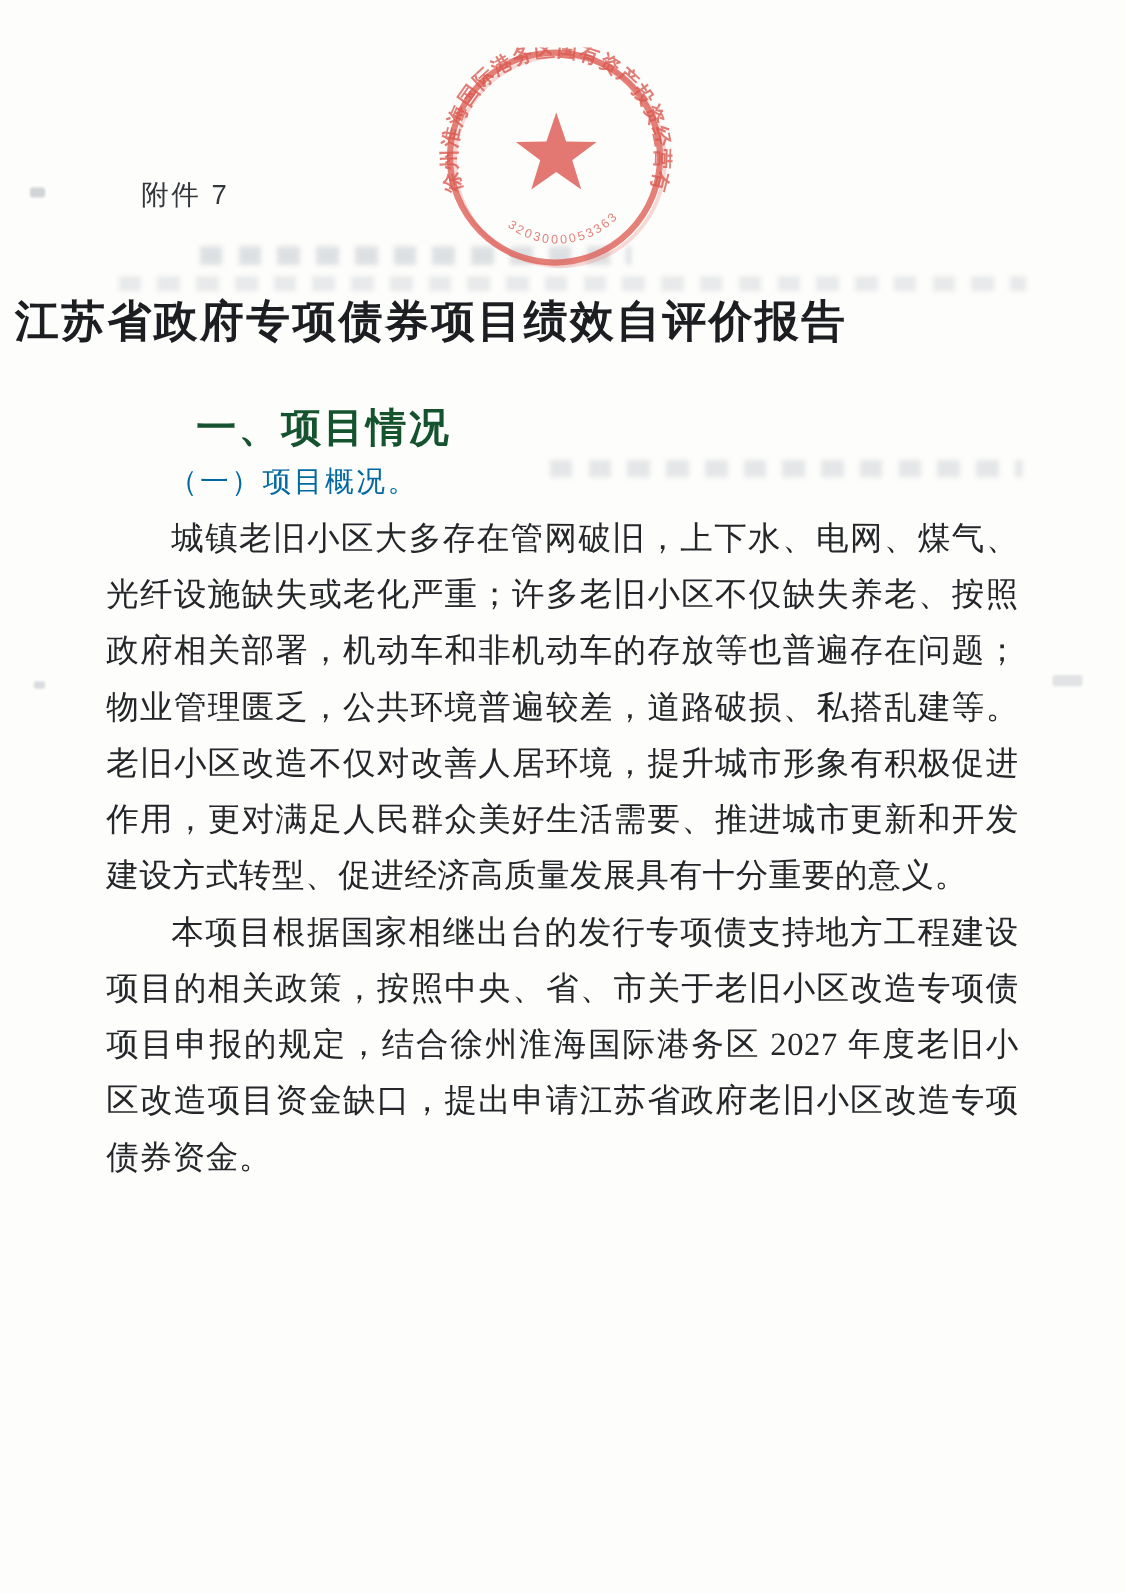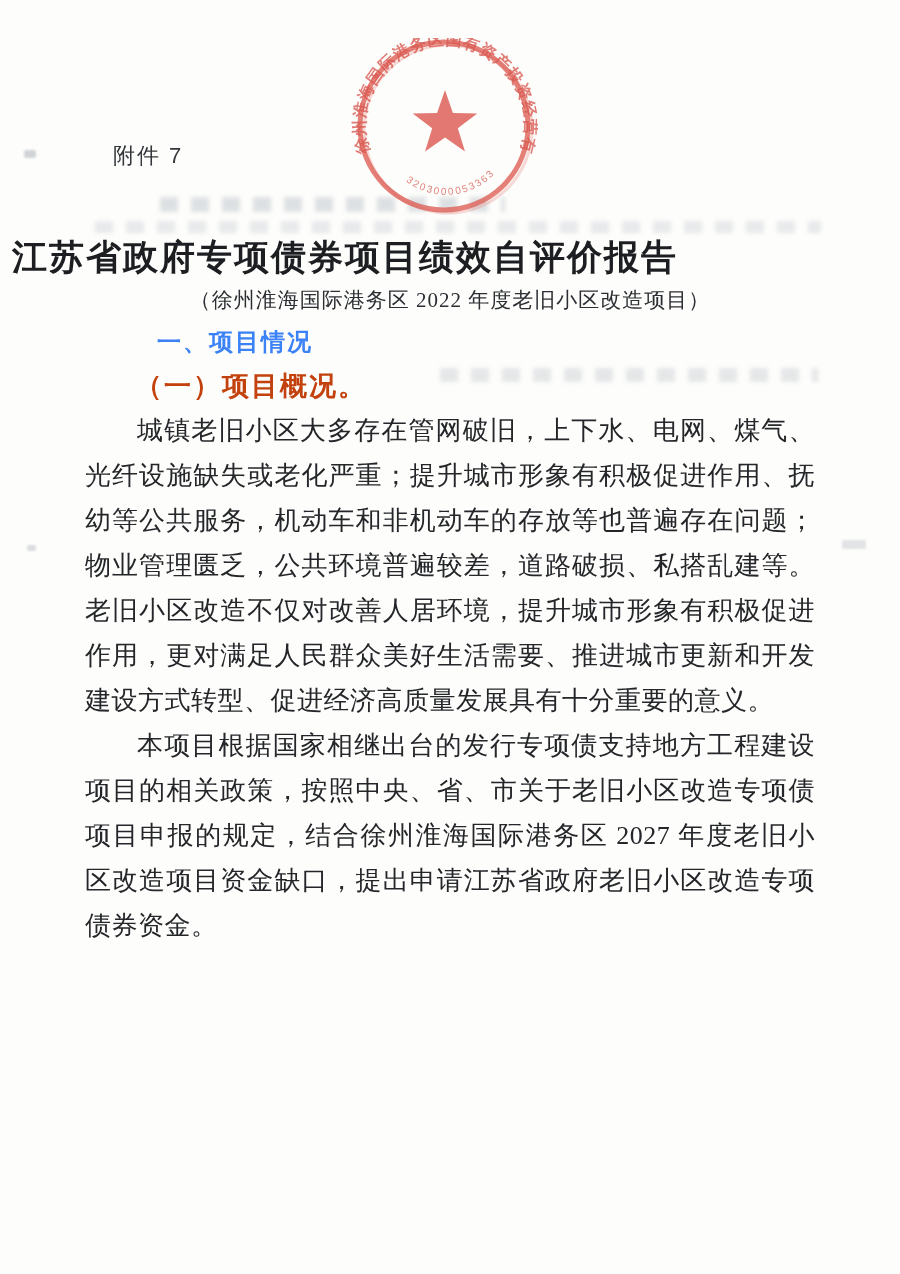--- a/index.html
+++ b/index.html
@@ -30,26 +30,26 @@
     position:absolute;top:286px;left:0;width:100%;
     text-align:center;
     font-size:21px;letter-spacing:1px;color:#2b2e32;
   }
   
   .body{
     position:absolute;top:320px;left:85px;width:730px;
   }
   .h2{
     font-family:"Liberation Sans", sans-serif;
-    font-weight:600;font-size:24px;line-height:44px;
-    margin:0 0 0 72px;color:#3b82f6;letter-spacing:2px;
+    font-weight:600;font-size:32px;line-height:44px;
+    margin:0 0 0 72px;color:#14532d;letter-spacing:2px;
   }
   .h3{
-    font-size:27px;line-height:44px;margin:0 0 0 50px;
-    color:#c2410c;letter-spacing:2px;font-weight:bold;
+    font-size:23px;line-height:44px;margin:0 0 0 50px;
+    color:#0369a1;letter-spacing:2px;
   }
   .body p{
     margin:0;font-size:26px;line-height:45px;
     text-indent:2em;text-align:justify;text-justify:inter-character;
     letter-spacing:0.5px;color:#24262a;
   }
   
   .bleed{
     position:absolute;pointer-events:none;
     filter:blur(2px);
@@ -91,22 +91,21 @@
     <path d="M95,52 L102.9,75.1 L127.3,75.5 L107.8,90.2 L115,113.5 L95,99.5 L75,113.5 L82.2,90.2 L62.7,75.5 L87.1,75.1 Z" fill="#dc5a52" opacity="0.82"></path>
     <text font-size="16" fill="#d95850" opacity="0.78" letter-spacing="1" font-family="Liberation Serif, serif" font-weight="bold">
       <textPath href="#sealArc" startOffset="2%">徐州淮海国际港务区国有资产投资经营有限公司</textPath>
     </text>
     <text font-size="10" fill="#d95850" opacity="0.75" letter-spacing="2" font-family="Liberation Sans, sans-serif">
       <textPath href="#sealNum" startOffset="8%">3203000053363</textPath>
     </text>
   </svg>
 
   <h1 class="title">江苏省政府专项债券项目绩效自评价报告</h1>
-  <div class="subtitle">（徐州淮海国际港务区 2022 年度老旧小区改造项目）</div>
 
   <div class="body">
     <div class="h2">一、项目情况</div>
     <div class="h3">（一）项目概况。</div>
-    <p>城镇老旧小区大多存在管网破旧，上下水、电网、煤气、光纤设施缺失或老化严重；提升城市形象有积极促进作用、抚幼等公共服务，机动车和非机动车的存放等也普遍存在问题；物业管理匮乏，公共环境普遍较差，道路破损、私搭乱建等。老旧小区改造不仅对改善人居环境，提升城市形象有积极促进作用，更对满足人民群众美好生活需要、推进城市更新和开发建设方式转型、促进经济高质量发展具有十分重要的意义。</p>
+    <p>城镇老旧小区大多存在管网破旧，上下水、电网、煤气、光纤设施缺失或老化严重；许多老旧小区不仅缺失养老、按照政府相关部署，机动车和非机动车的存放等也普遍存在问题；物业管理匮乏，公共环境普遍较差，道路破损、私搭乱建等。老旧小区改造不仅对改善人居环境，提升城市形象有积极促进作用，更对满足人民群众美好生活需要、推进城市更新和开发建设方式转型、促进经济高质量发展具有十分重要的意义。</p>
     <p>本项目根据国家相继出台的发行专项债支持地方工程建设项目的相关政策，按照中央、省、市关于老旧小区改造专项债项目申报的规定，结合徐州淮海国际港务区 2027 年度老旧小区改造项目资金缺口，提出申请江苏省政府老旧小区改造专项债券资金。</p>
   </div>
 
 </div>
 
 </body></html>

